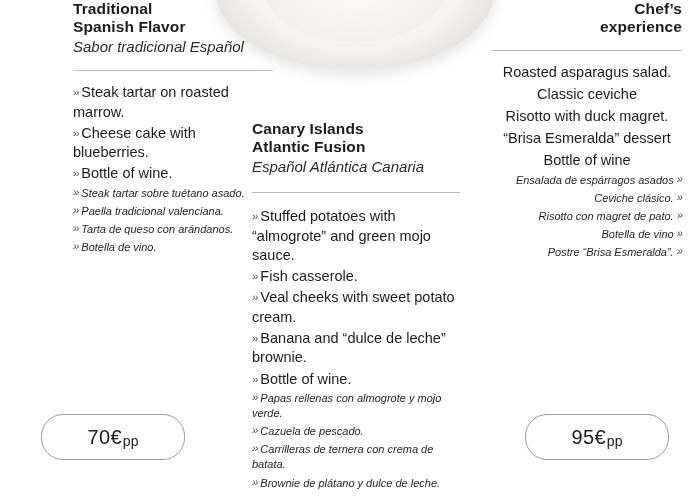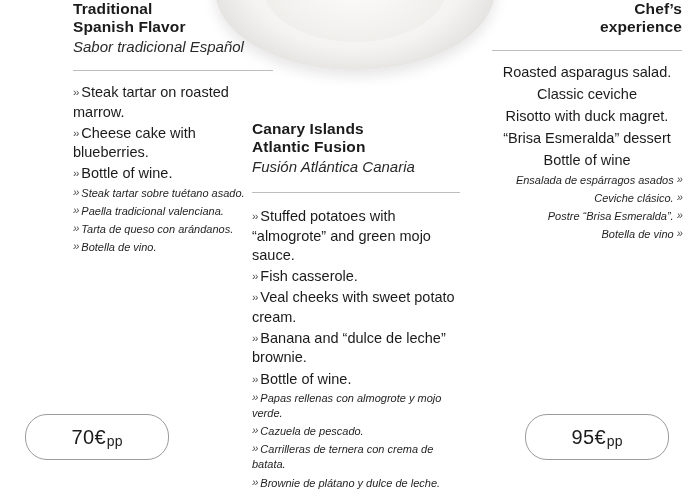--- a/index.html
+++ b/index.html
@@ -135,21 +135,21 @@
     position: absolute;
     width: 142px;
     height: 44px;
     border: 1px solid #9b9b9b;
     border-radius: 22px;
     display: flex;
     align-items: center;
     justify-content: center;
     background: #fff;
   }
-  .pill-left  { left: 25px;  top: 414px; }
+  .pill-left  { left: 41px;  top: 414px; }
   .pill-right { left: 525px; top: 414px; }
   .price-amount {
     font-size: 20px;
     letter-spacing: .3px;
   }
   .price-unit {
     font-size: 14px;
     margin-left: 1px;
     transform: translateY(4px);
     display: inline-block;
@@ -185,21 +185,21 @@
       <li><span class="leaf">››</span><span>Tarta de queso con arándanos.</span></li>
       <li><span class="leaf">››</span><span>Botella de vino.</span></li>
     </ul>
   </div>
 
   <div class="col col-mid">
     <h2 class="col-title">
       <span>Canary Islands</span><br>
       <span>Atlantic Fusion</span>
     </h2>
-    <p class="col-subtitle">Fusión Atlántica Canaria</p>
+    <p class="col-subtitle">Español Atlántica Canaria</p>
     <hr class="rule rule-mid">
     <ul class="items">
       <li><span class="leaf">››</span><span>Stuffed potatoes with “almogrote” and green mojo sauce.</span></li>
       <li><span class="leaf">››</span><span>Fish casserole.</span></li>
       <li><span class="leaf">››</span><span>Veal cheeks with sweet potato cream.</span></li>
       <li><span class="leaf">››</span><span>Banana and “dulce de leche” brownie.</span></li>
       <li><span class="leaf">››</span><span>Bottle of wine.</span></li>
     </ul>
     <ul class="sub sub-gap-mid">
       <li><span class="leaf">››</span><span>Papas rellenas con almogrote y mojo verde.</span></li>
@@ -218,22 +218,23 @@
     <ul class="items items-right">
       <li><span>Roasted asparagus salad.</span></li>
       <li><span>Classic ceviche</span></li>
       <li><span>Risotto with duck magret.</span></li>
       <li><span>“Brisa Esmeralda” dessert</span></li>
       <li><span>Bottle of wine</span></li>
     </ul>
     <ul class="sub sub-right sub-gap-right">
       <li><span>Ensalada de espárragos asados</span><span class="leaf leaf-r">››</span></li>
       <li><span>Ceviche clásico.</span><span class="leaf leaf-r">››</span></li>
+      <li><span>Risotto con magret de pato.</span><span class="leaf leaf-r">››</span></li>
+      <li><span>Botella de vino</span><span class="leaf leaf-r">››</span></li>
       <li><span>Postre “Brisa Esmeralda”.</span><span class="leaf leaf-r">››</span></li>
-      <li><span>Botella de vino</span><span class="leaf leaf-r">››</span></li>
     </ul>
   </div>
 
   <div class="price-pill pill-left">
     <span class="price-amount">70€</span>
       <span class="price-unit">pp</span>
   </div>
   <div class="price-pill pill-right">
     <span class="price-amount">95€</span>
       <span class="price-unit">pp</span>

